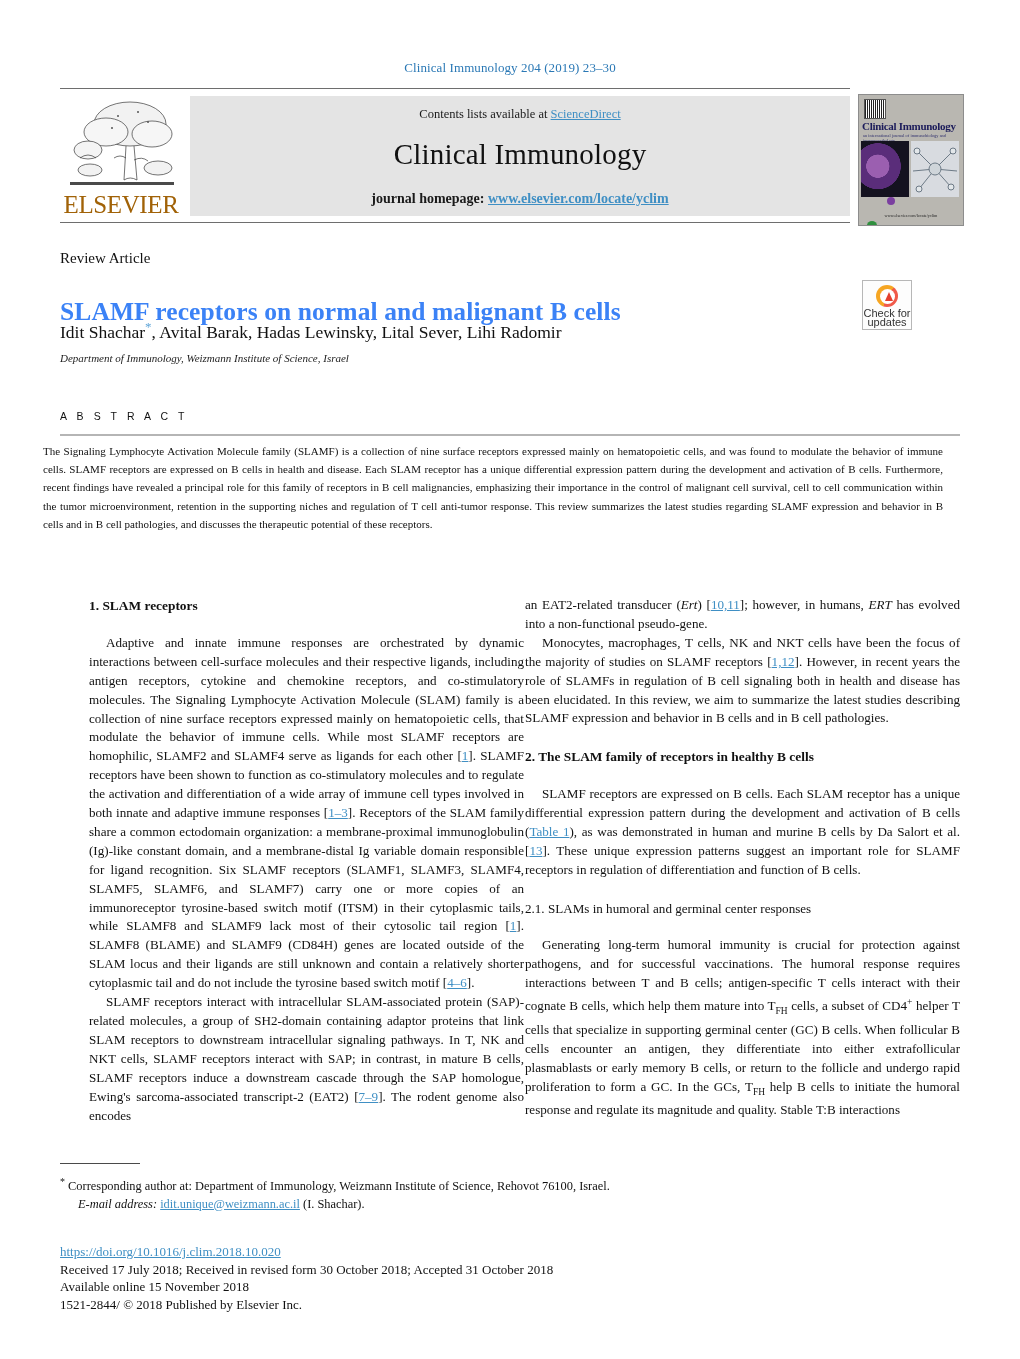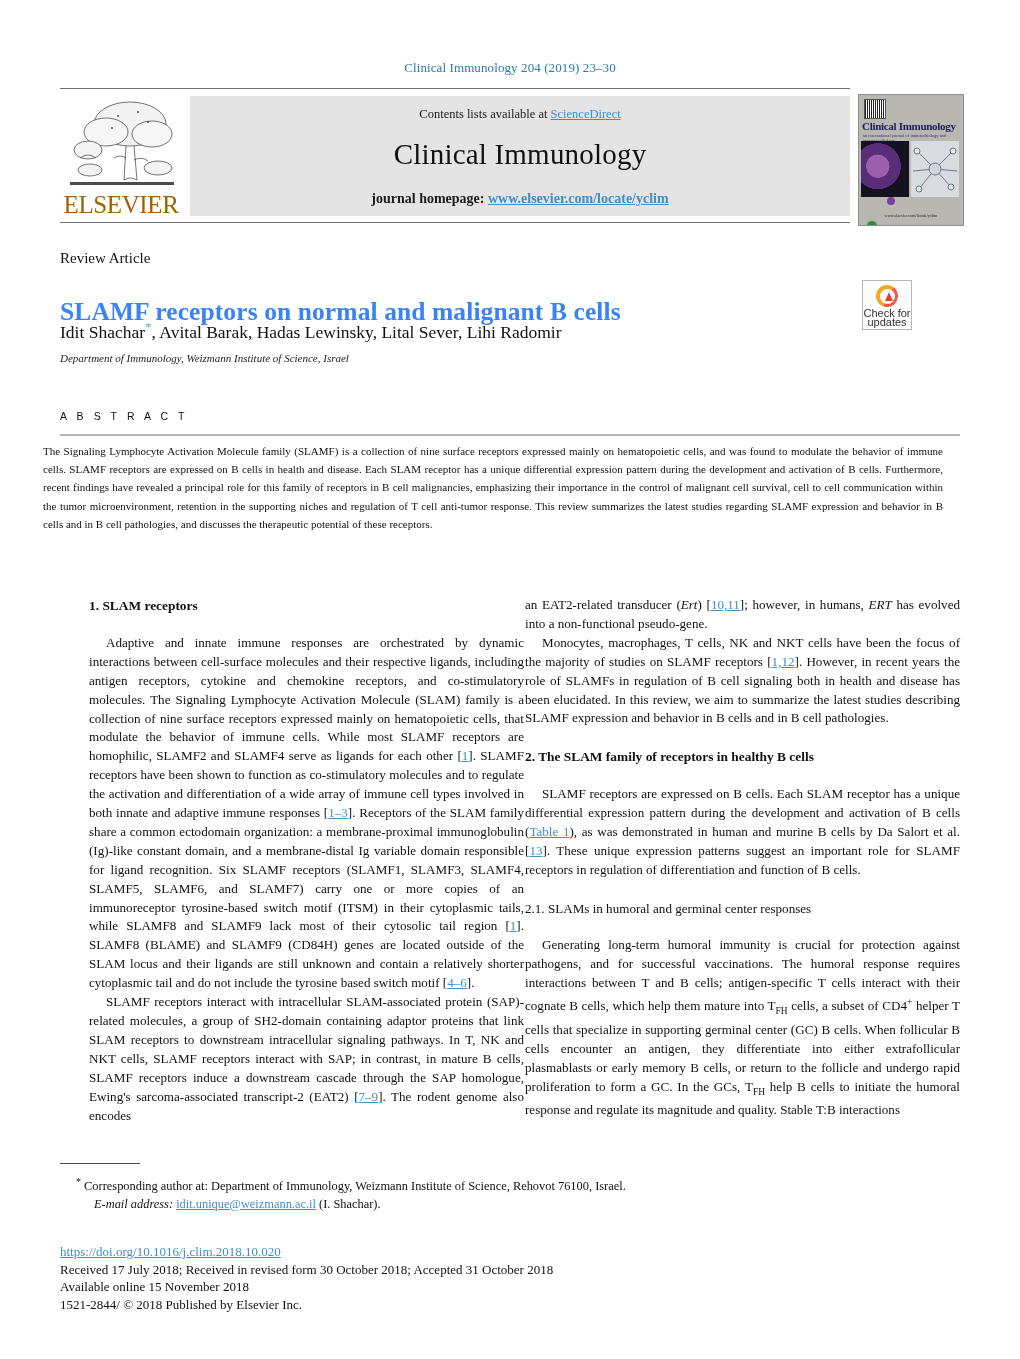--- a/index.html
+++ b/index.html
@@ -348,21 +348,21 @@
   .foot-rule {
     position: absolute;
     left: 60px;
     top: 1163px;
     width: 80px;
     height: 1px;
     background: #4a4a4a;
   }
   .foot-note {
     position: absolute;
-    left: 76px;
+    left: 60px;
     top: 1173px;
     width: 880px;
     font-size: 12.4px;
     line-height: 17.5px;
     color: #111;
   }
   .foot-note .star { font-size: 10px; vertical-align: super; }
   .foot-note .email-label { font-style: italic; }
   .foot-note .email-link { color: #3f8fc4; }
   .foot-note .ind { display: block; padding-left: 18px; }

